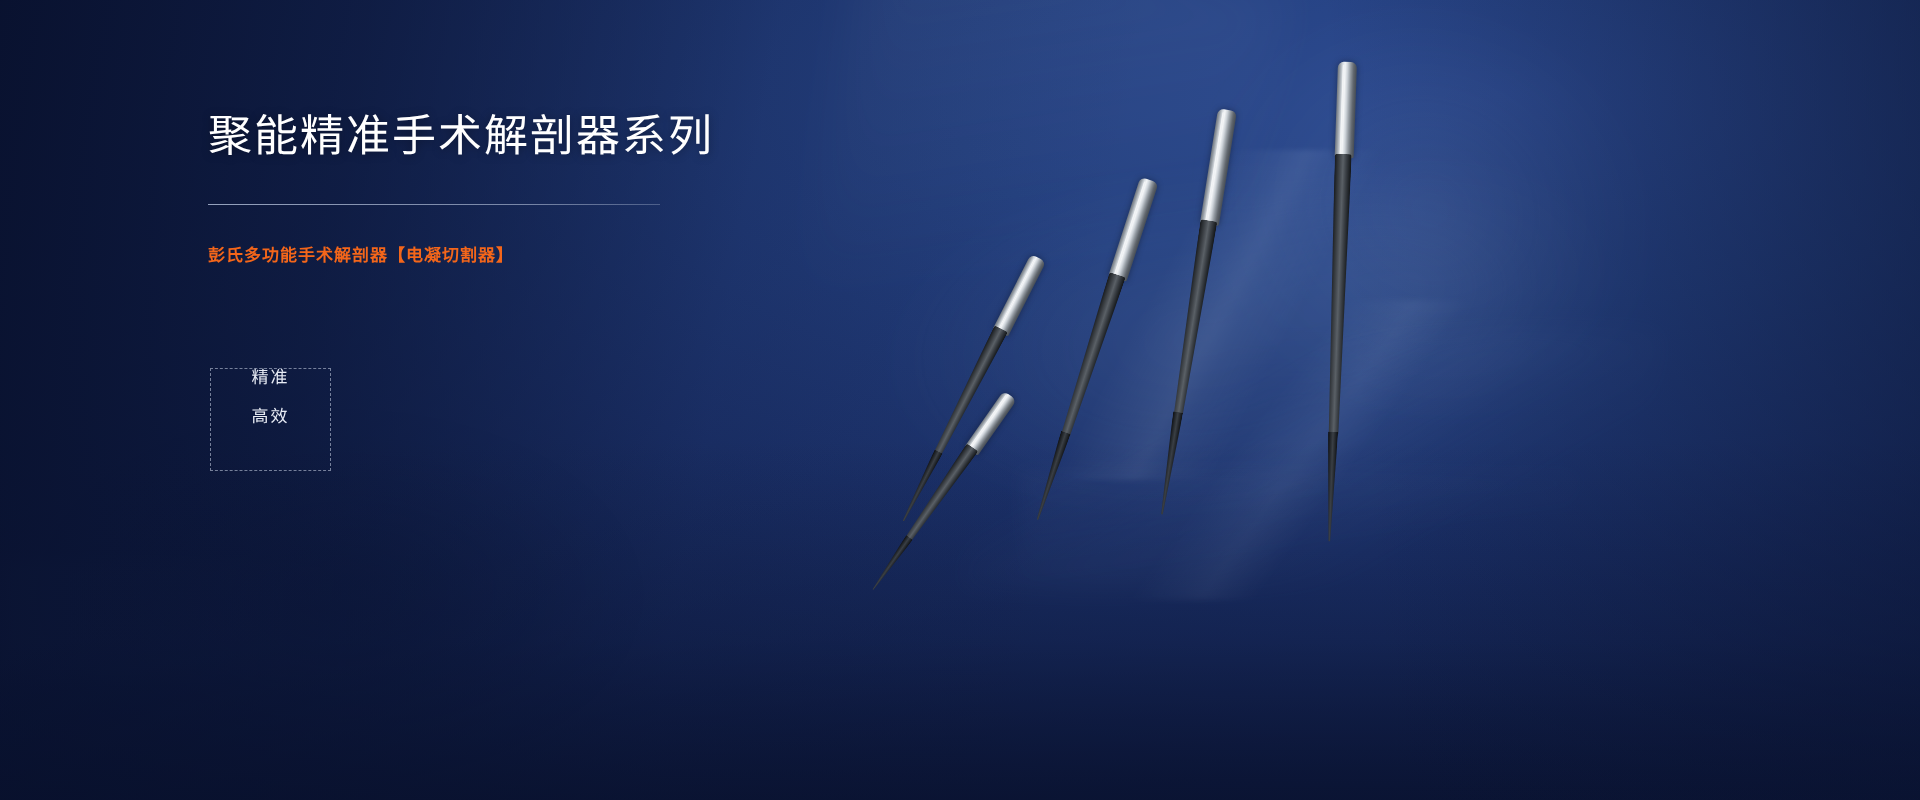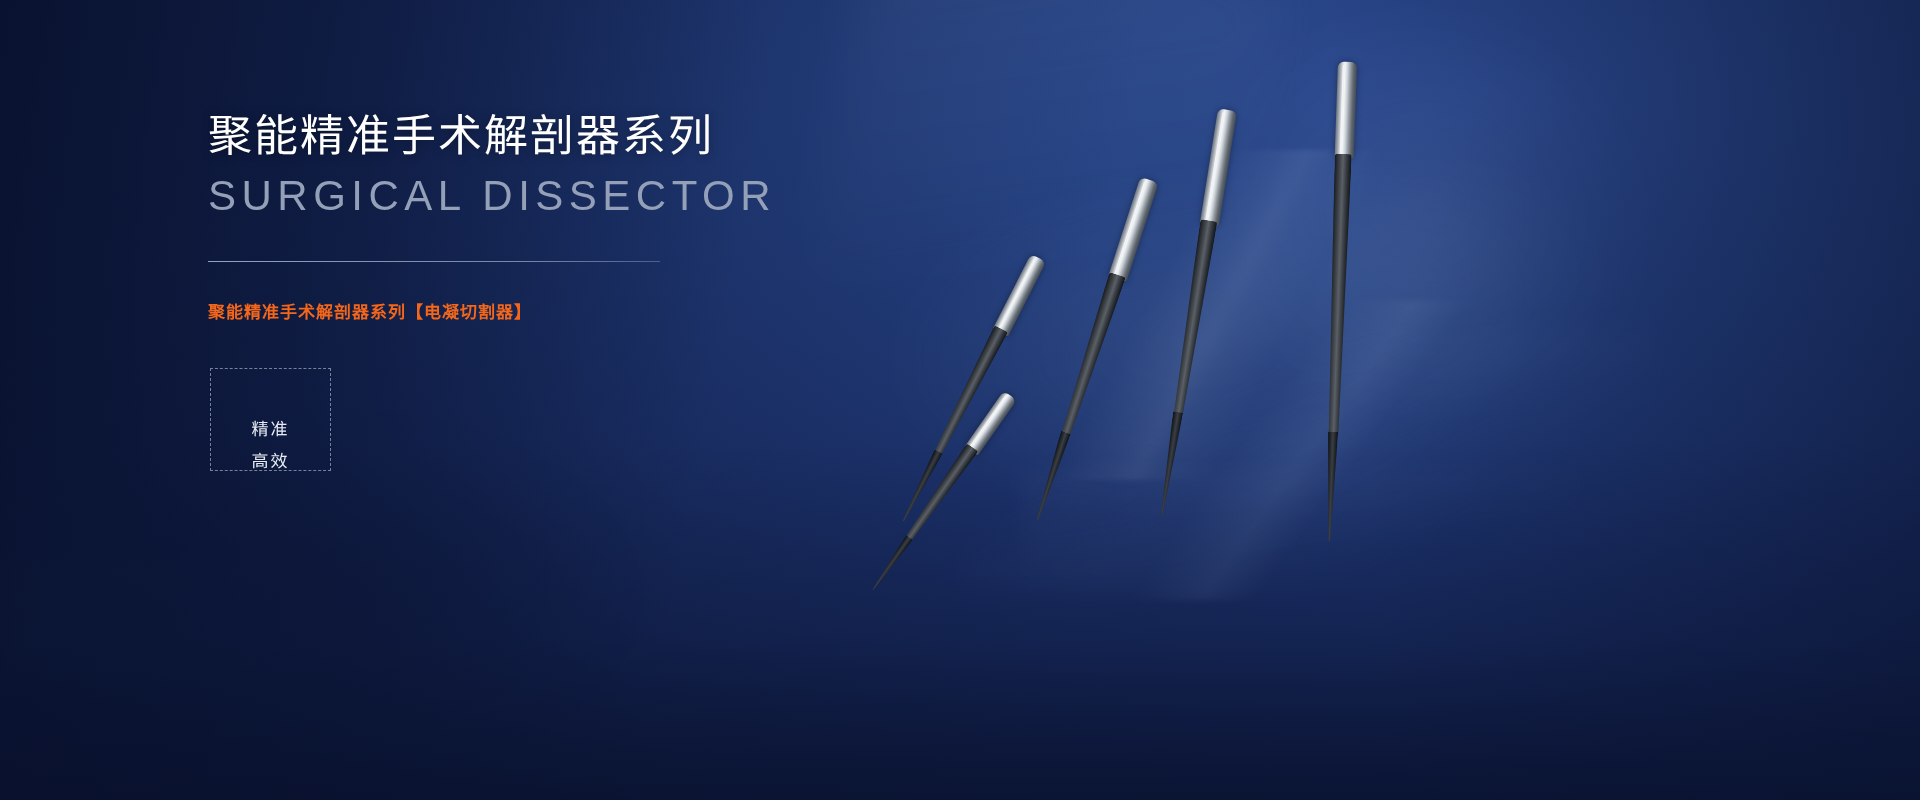--- a/index.html
+++ b/index.html
@@ -164,22 +164,22 @@
     top: 368px;
     display: flex;
     gap: 28px;
   }
   .feature-box {
     width: 121px;
     height: 103px;
     display: flex;
     flex-direction: column;
     align-items: center;
-    justify-content: flex-end;
-    gap: 15px;
+    justify-content: flex-start;
+    gap: 22px;
     border: 1px dashed rgba(205,214,232,.55);
     color: #e8ecf5;
     font-size: 17px;
     letter-spacing: 2px;
     line-height: 1;
   }
   .feature-box.bright {
     border: 2px dashed #ffffff;
     color: #ffffff;
   }
@@ -276,23 +276,22 @@
     <div class="tool" style="left:1338px; top:62px; width:20px; height:230px; transform: rotate(2deg);">
       <div class="handle" style="width:19px; height:96px;"></div>
       <div class="shaft" style="top:92px; width:17px; height:280px; border-radius:3px; clip-path: polygon(0 0, 100% 0, 78% 100%, 22% 100%);"></div>
       <div class="tip" style="top:370px; left:3px; width:10px; height:110px; clip-path: polygon(0 0, 100% 0, 58% 100%, 42% 100%);"></div>
     </div>
 
   </div>
 
   <div class="content">
     <h1 class="title-cn">聚能精准手术解剖器系列</h1>
-    <div class="title-en">SURGICAL DISSECTOR</div>
     <hr class="divider">
-    <div class="subtitle-orange">聚能精准手术解剖器系列【电凝切割器】</div>
+    <div class="subtitle-orange">彭氏多功能手术解剖器【电凝切割器】</div>
   </div>
 
   <div class="features">
     <div class="feature-box">
       <span class="feature-line">精准</span>
       <span class="feature-line">高效</span>
     </div>
   </div>
 
 </div>

